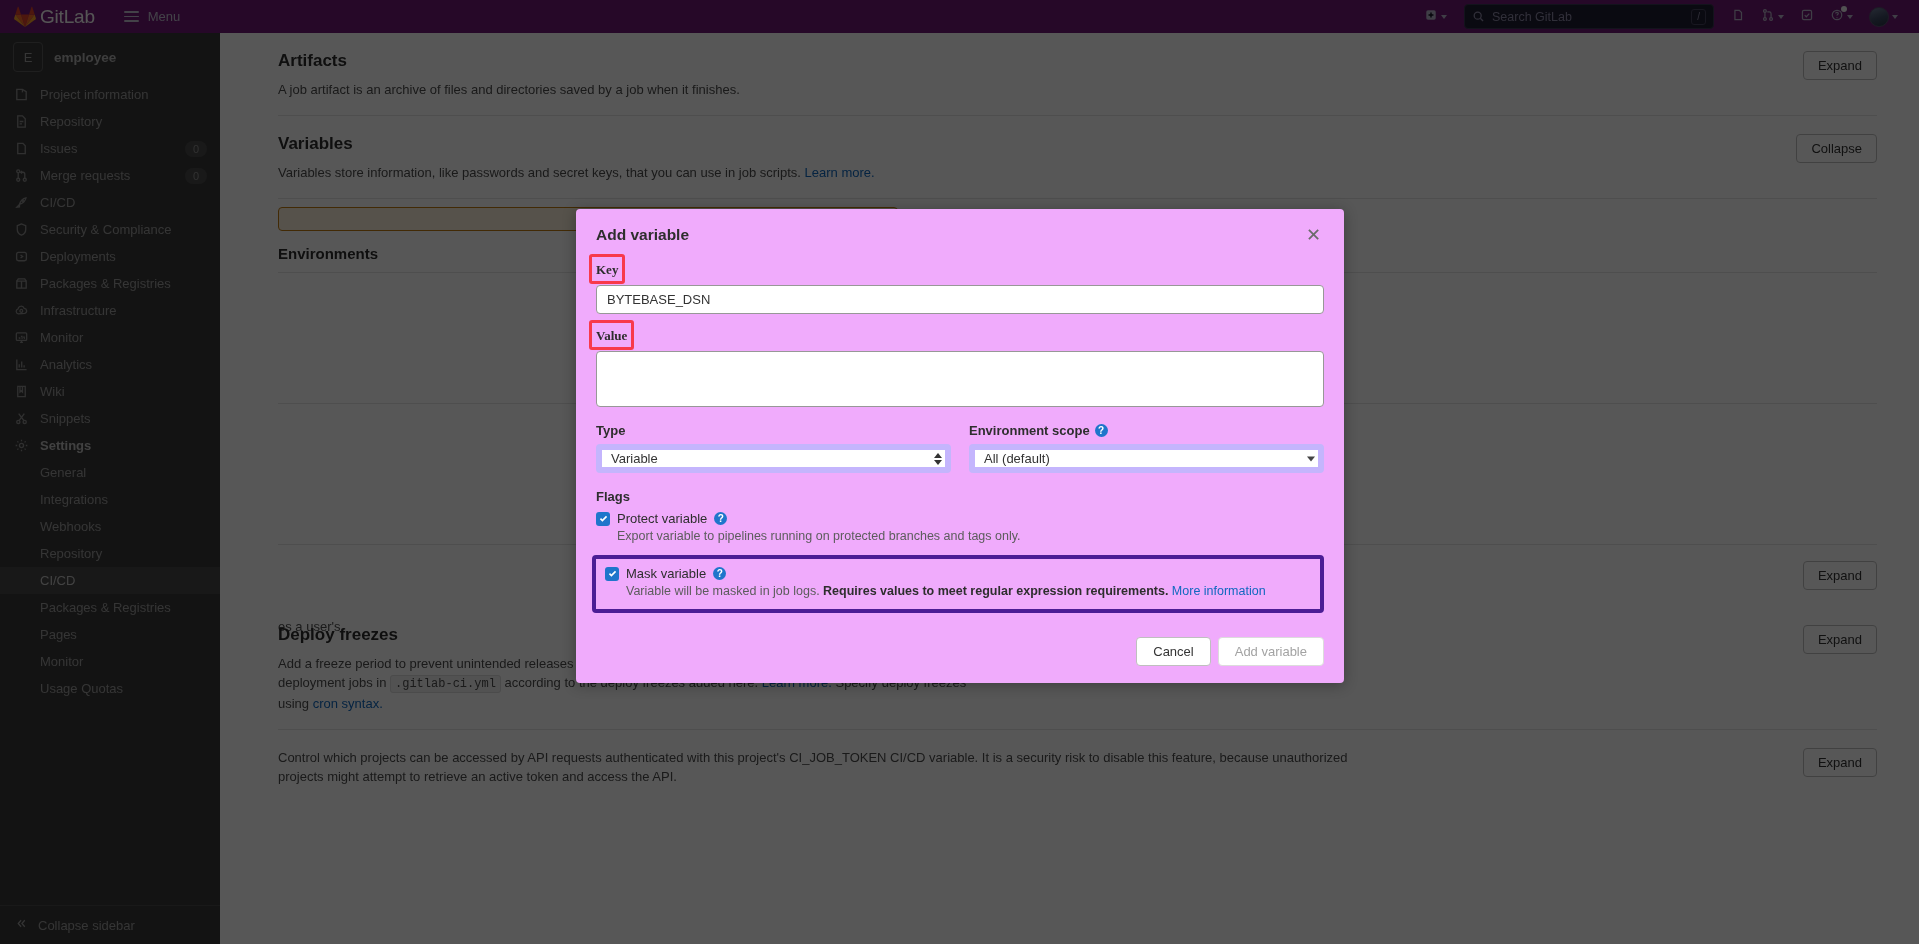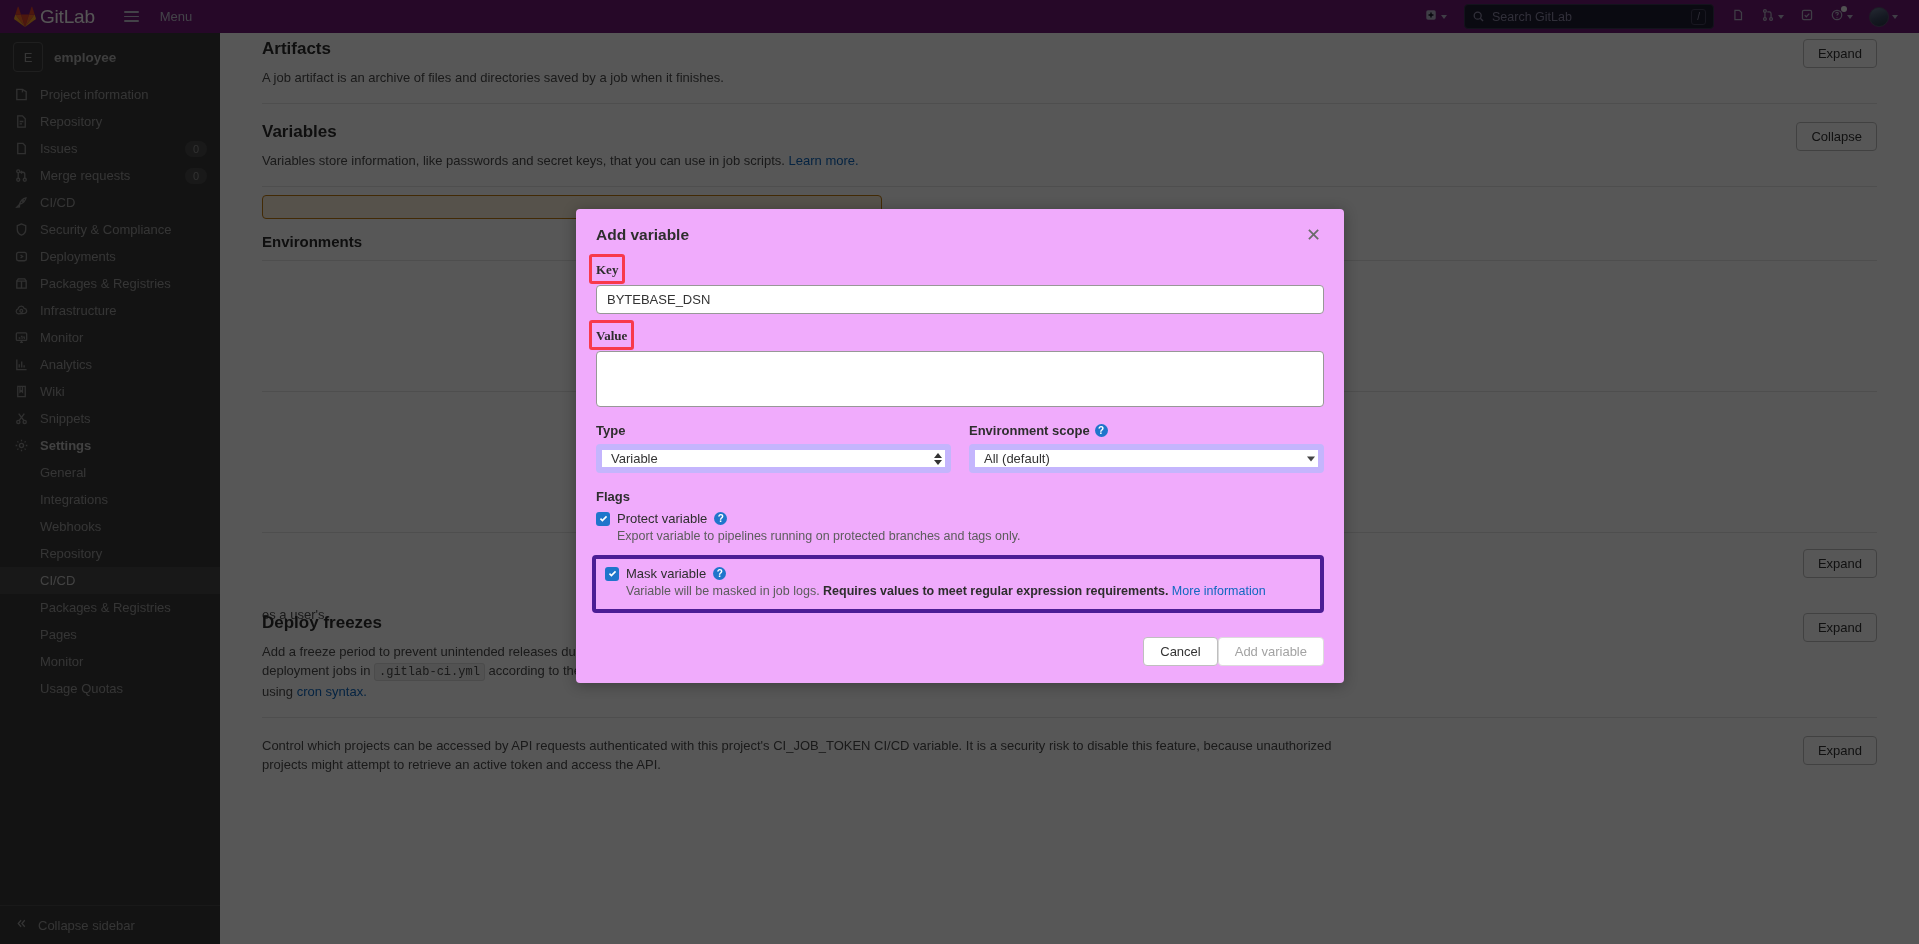--- a/index.html
+++ b/index.html
@@ -21,21 +21,21 @@
     display: flex; align-items: center;
     z-index: 40;
   }
   .gl-logo-wrap { display: flex; align-items: center; margin-left: 14px; }
   .gl-logo-mark { width: 22px; height: 21px; display: block; }
   .gl-logo-text {
     color: #fafafa; font-size: 19px; font-weight: 400;
     letter-spacing: -0.2px; margin-left: 4px;
   }
   .menu-btn {
-    display: flex; align-items: center; gap: 21px;
+    display: flex; align-items: center; gap: 9px;
     margin-left: 23px; color: #c4c1d4; font-size: 13px;
     padding: 5px 6px; border-radius: 4px; cursor: pointer;
   }
   .hamburger { display: flex; flex-direction: column; gap: 3px; width: 15px; }
   .hamburger i { display: block; height: 1.6px; background: #c4c1d4; border-radius: 1px; }
 
   .topnav-right {
     margin-left: auto; display: flex; align-items: center;
     margin-right: 14px; gap: 2px;
   }
@@ -114,23 +114,23 @@
 
   .collapse-bar {
     position: absolute; bottom: 0; left: 0; width: 220px; height: 39px;
     border-top: 1px solid #4a4a4a;
     display: flex; align-items: center; gap: 10px;
     padding-left: 15px; color: #9b9b9b; cursor: pointer; font-size: 13px;
   }
 
   
   .main {
-    position: absolute; top: 21px; left: 220px;
+    position: absolute; top: 33px; left: 220px;
     width: 1699px; height: 911px;
-    background: #fff; overflow: hidden;
+    background: #fff; overflow: hidden; padding-left: 16px;
   }
   .content-col { padding: 0 0 0 0; }
   .sec {
     display: flex; padding: 18px 0 16px 0;
     border-bottom: 1px solid #e4e4e4; margin: 0 42px 0 42px;
     position: relative;
   }
   .sec-left { flex: 0 0 730px; padding-right: 20px; }
   .sec-h { font-size: 17px; font-weight: 600; color: #2e2e2e; margin: 0 0 9px 0; }
   .sec-p { font-size: 13px; color: #4d4d4d; line-height: 19px; margin: 0; }
@@ -266,21 +266,21 @@
 
   
   .anno-block {
     position: relative;
     border: 4px solid #4c1d95; border-radius: 4px;
     padding: 7px 9px 7px 9px;
     margin: 10px 0 4px -4px;
   }
 
   .modal-foot {
-    display: flex; justify-content: flex-end; gap: 0;
+    display: flex; justify-content: flex-end; gap: 7px;
     padding: 14px 20px 17px 20px;
   }
   .btn {
     border: 1px solid #bfbfbf; border-radius: 4px;
     background: #fff; color: #333; font-size: 13px;
     padding: 6px 16px; cursor: pointer;
     font-family: "Liberation Sans", sans-serif;
   }
   .btn.disabled { color: #a3a3a3; border-color: #dcdcdc; cursor: default; }
 </style>

